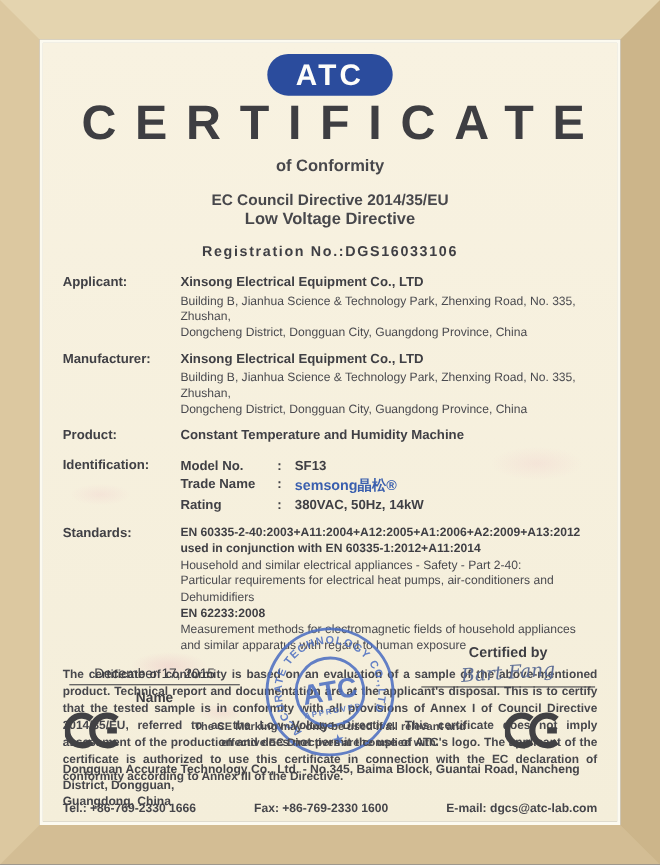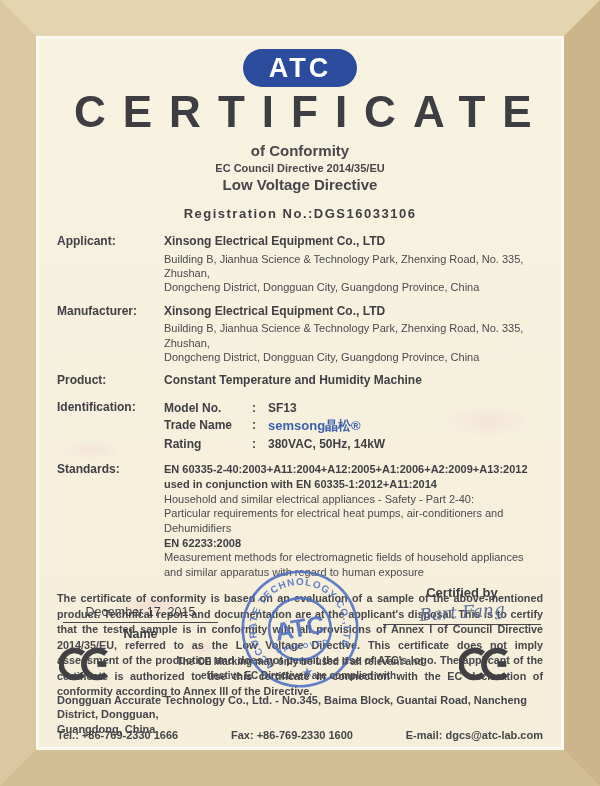--- a/index.html
+++ b/index.html
@@ -17,21 +17,21 @@
            radial-gradient(ellipse 40px 14px at 10% 58%, rgba(230,130,170,.10), transparent 70%),
            linear-gradient(#f8f2e1,#f4eeda);
          padding:8px 18px 0 18px;overflow:hidden;color:#434347;}
   
   .logo{width:114px;height:38px;margin:2px auto 0;background:#2b4c9d;border-radius:19px;
         display:flex;align-items:center;justify-content:center;}
   .logo span{color:#fdfdfa;font-weight:bold;font-size:27px;letter-spacing:3px;}
   .title{margin:2px 0 0;text-align:center;font-size:44px;font-weight:bold;color:#3e3e42;
          letter-spacing:17px;padding-left:17px;line-height:1.05;}
   .subtitle{margin-top:7px;text-align:center;font-size:15px;font-weight:bold;color:#48484c;}
-  .directive1{margin-top:3px;text-align:center;font-size:11px;font-weight:bold;color:#47474b;}
+  .directive1{margin-top:14px;text-align:center;font-size:14px;font-weight:bold;color:#47474b;}
   .directive2{margin-top:2px;text-align:center;font-size:15px;font-weight:bold;color:#47474b;}
   .registration{margin-top:13px;text-align:center;font-size:13px;font-weight:bold;
                 color:#3f3f44;letter-spacing:1.5px;}
   
   .rows{margin-top:13px;}
   .row{display:flex;margin-bottom:9px;}
   .row .lbl{width:107px;flex:0 0 107px;font-size:12px;font-weight:bold;color:#404045;}
   .row .val{flex:1;font-size:11px;line-height:1.3;color:#4a4a4f;}
   .val .name{font-size:12px;font-weight:bold;color:#3f3f44;margin-bottom:2px;}
   .ident-row{display:flex;line-height:1.45;font-size:12px;}

